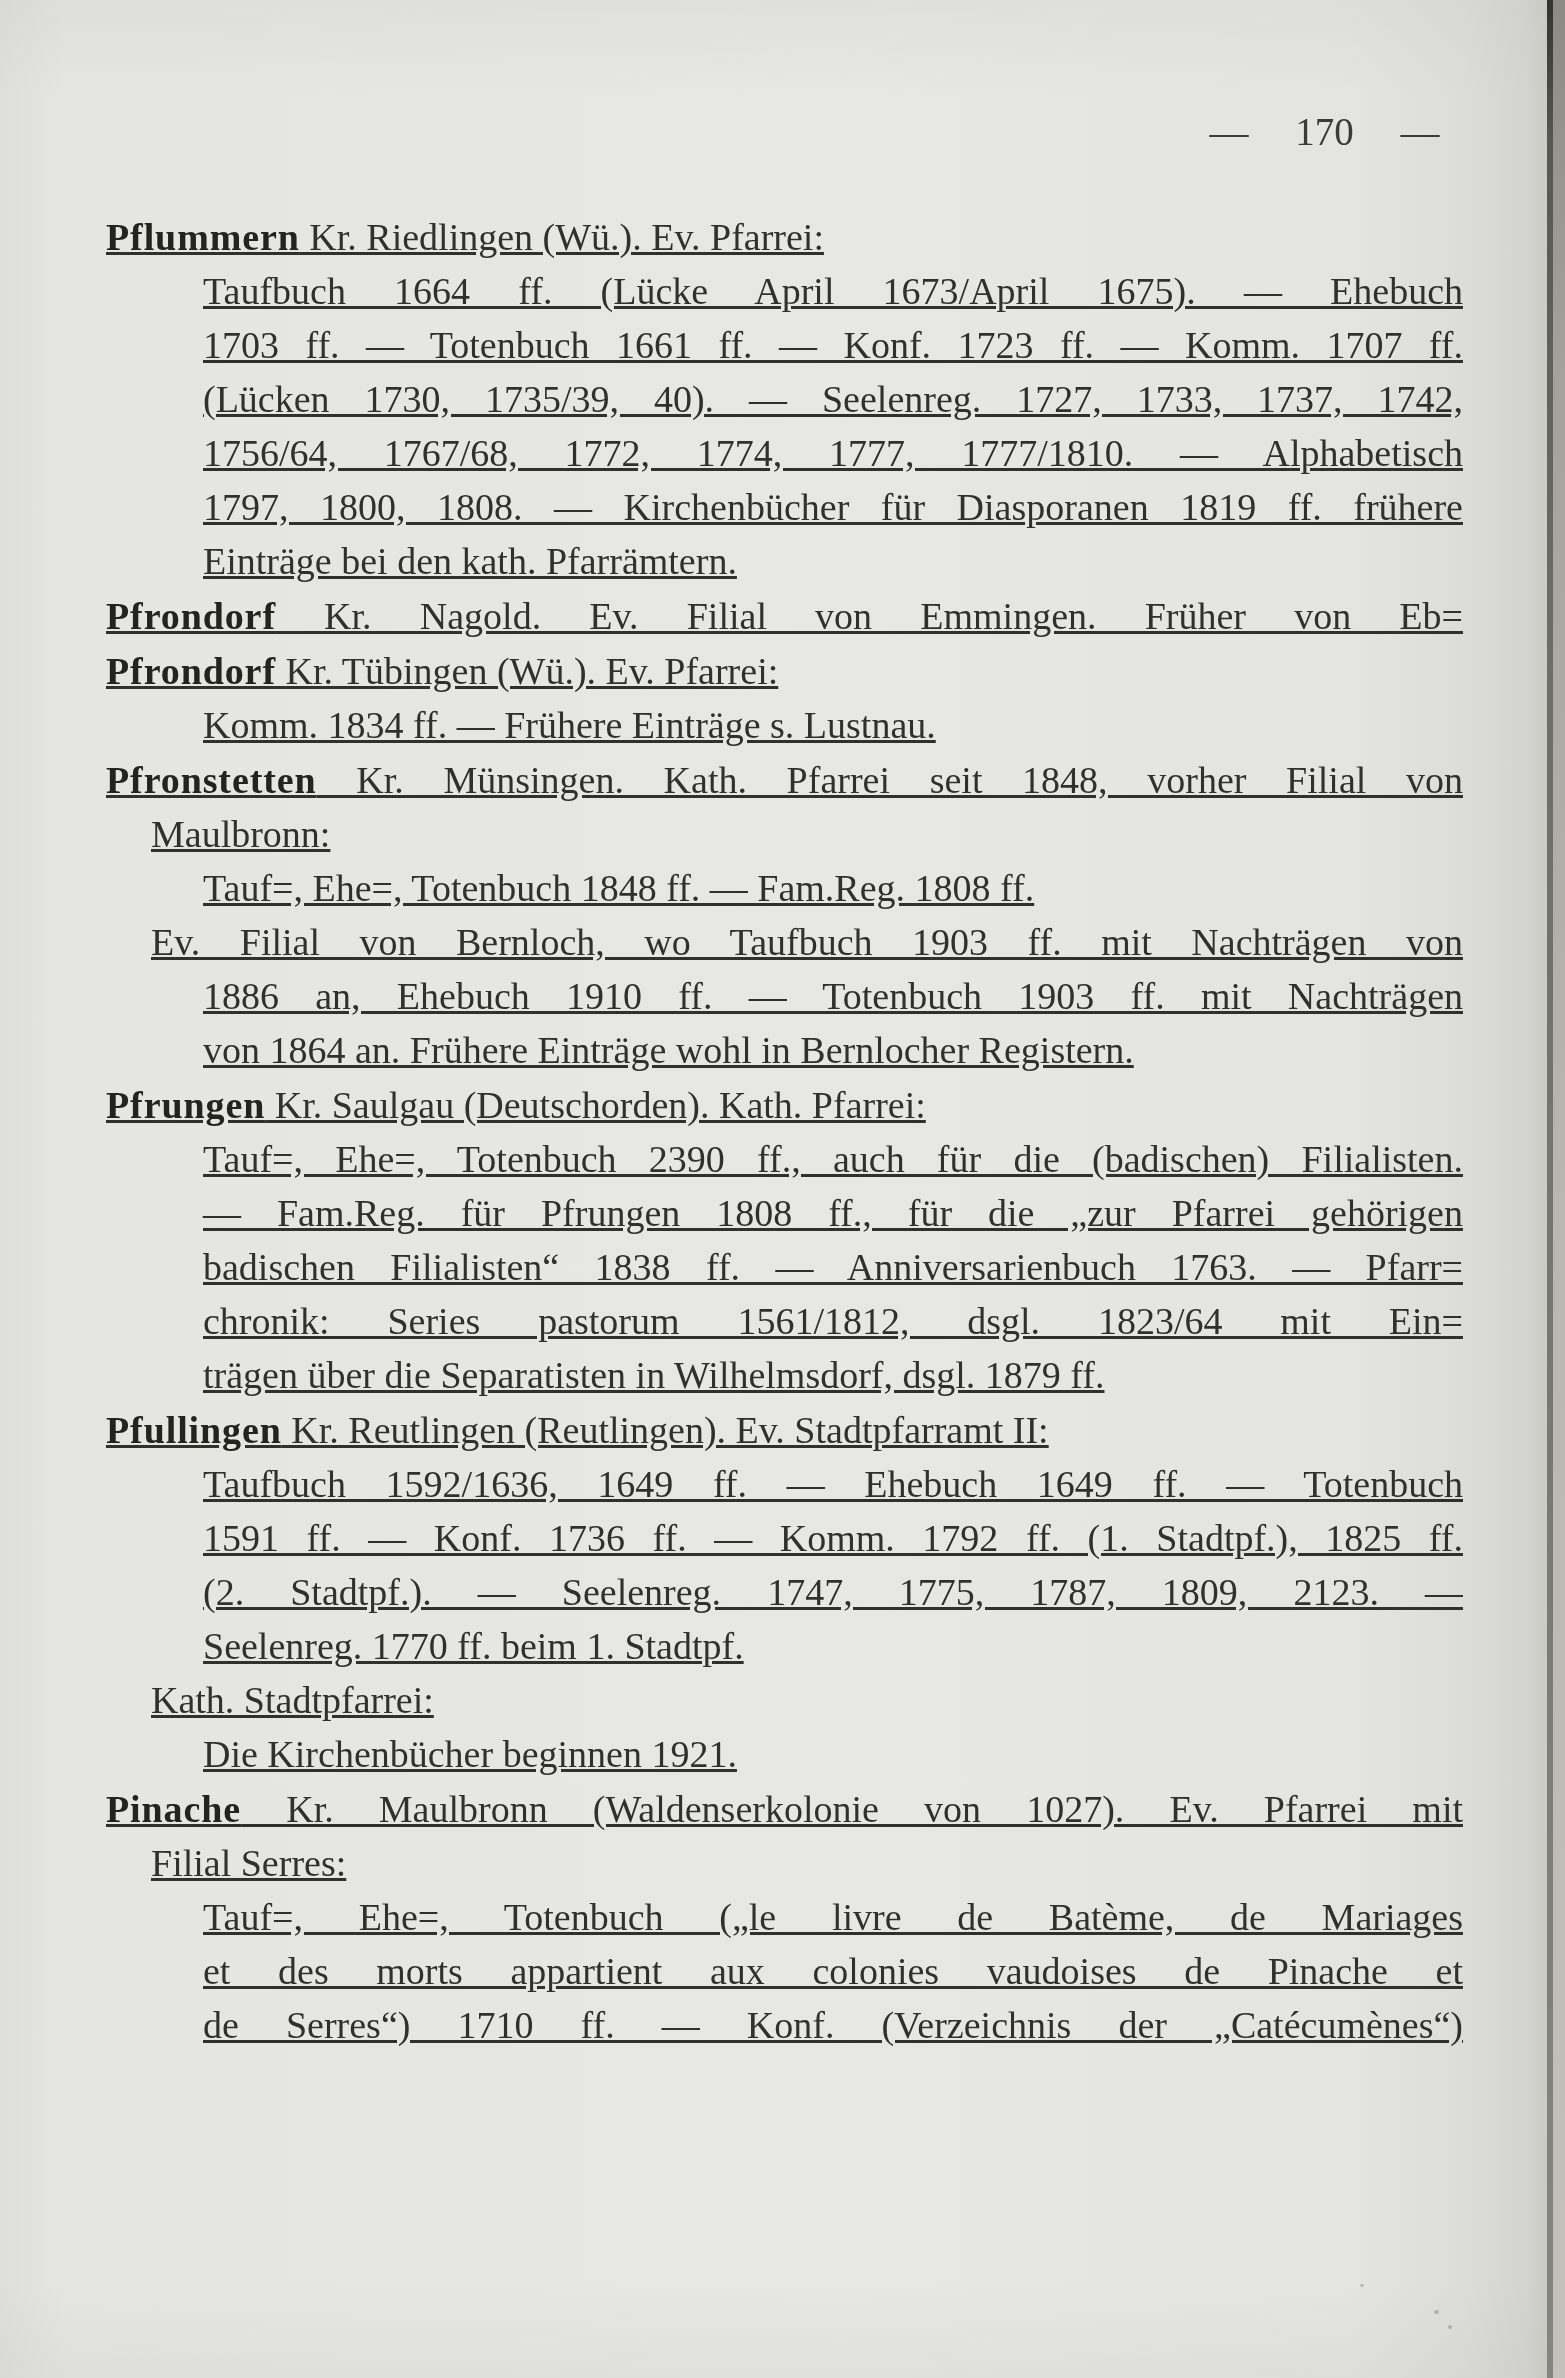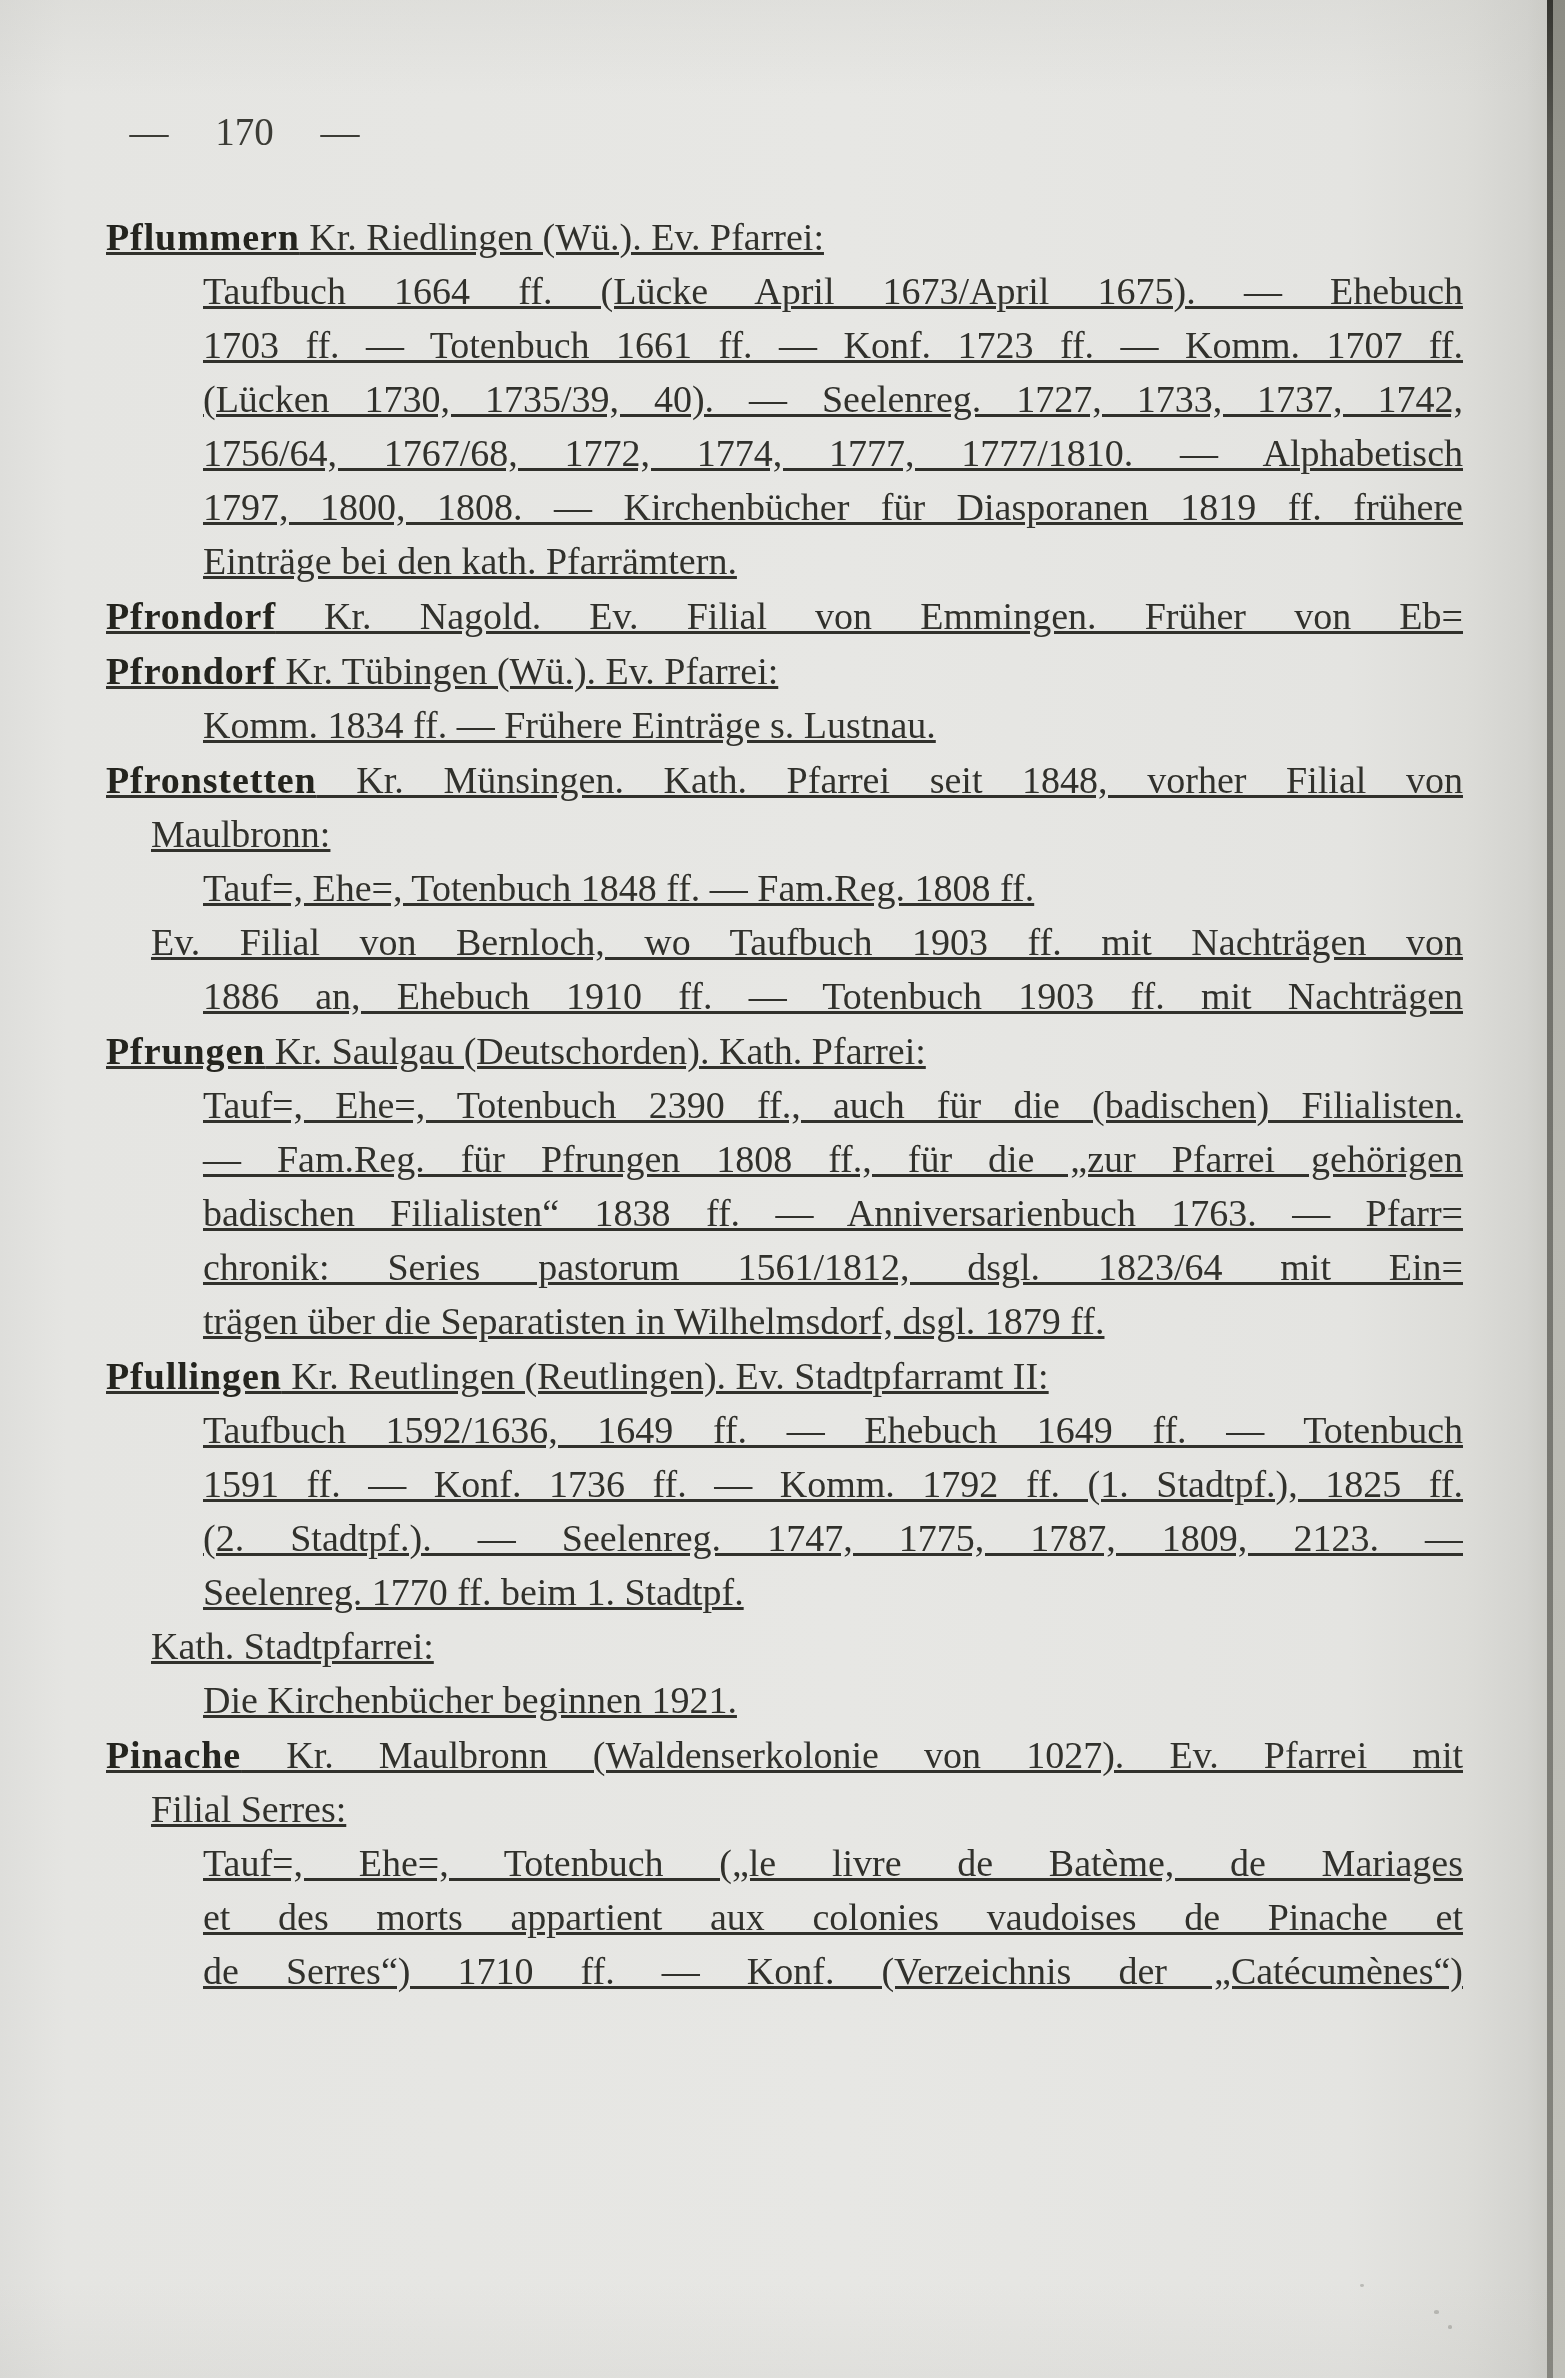--- a/index.html
+++ b/index.html
@@ -19,21 +19,21 @@
   .edge-line{
     position:absolute;top:0;left:1547px;width:6.6px;height:2379px;
     background:linear-gradient(180deg,#34342f 0px,#585852 141px,#6e6e68 656px,#7a7a74 1499px,#86867f 2379px);
   }
   .edge-right{
     position:absolute;top:0;left:1553px;width:12px;height:2379px;
     background:linear-gradient(180deg,#8b8b83 0px,#a3a39b 375px,#b8b8b1 1218px,#c2c2bb 2379px);
   }
   .page-header{
     position:absolute;top:109px;left:106px;width:1357px;
-    text-align:left;font-size:39px;color:#3c3c36;
+    text-align:right;font-size:39px;color:#3c3c36;
   }
   .page-header span{margin:0 23.4px}
   .text-block{
     position:absolute;left:106px;top:210px;width:1357px;
     font-size:38px;color:#31312c;text-decoration:underline;
   }
   .entry + .entry{margin-top:1px}
   .line{
     height:54px;line-height:54px;
     text-align:left;overflow:hidden;
@@ -74,20 +74,21 @@
     <div class="entry">
       <div class="line ind0"><span class="entry-name">Pfrondorf</span><span class="txt"> Kr. Tübingen (Wü.). Ev. Pfarrei:</span></div>
       <div class="line ind2"><span class="txt">Komm. 1834 ff. — Frühere Einträge s. Lustnau.</span></div>
     </div>
     <div class="entry">
       <div class="line ind0 j"><span class="entry-name">Pfronstetten</span><span class="txt"> Kr. Münsingen. Kath. Pfarrei seit 1848, vorher Filial von</span></div>
       <div class="line ind1"><span class="txt">Maulbronn:</span></div>
       <div class="line ind2"><span class="txt">Tauf=, Ehe=, Totenbuch 1848 ff. — Fam.Reg. 1808 ff.</span></div>
       <div class="line ind1 j"><span class="txt">Ev. Filial von Bernloch, wo Taufbuch 1903 ff. mit Nachträgen von</span></div>
       <div class="line ind2 j"><span class="txt">1886 an, Ehebuch 1910 ff. — Totenbuch 1903 ff. mit Nachträgen</span></div>
+      <div class="line ind2"><span class="txt">von 1864 an. Frühere Einträge wohl in Bernlocher Registern.</span></div>
     </div>
     <div class="entry">
       <div class="line ind0"><span class="entry-name">Pfrungen</span><span class="txt"> Kr. Saulgau (Deutschorden). Kath. Pfarrei:</span></div>
       <div class="line ind2 j"><span class="txt">Tauf=, Ehe=, Totenbuch 2390 ff., auch für die (badischen) Filialisten.</span></div>
       <div class="line ind2 j"><span class="txt">— Fam.Reg. für Pfrungen 1808 ff., für die „zur Pfarrei gehörigen</span></div>
       <div class="line ind2 j"><span class="txt">badischen Filialisten“ 1838 ff. — Anniversarienbuch 1763. — Pfarr=</span></div>
       <div class="line ind2 j"><span class="txt">chronik: Series pastorum 1561/1812, dsgl. 1823/64 mit Ein=</span></div>
       <div class="line ind2"><span class="txt">trägen über die Separatisten in Wilhelmsdorf, dsgl. 1879 ff.</span></div>
     </div>
     <div class="entry">

